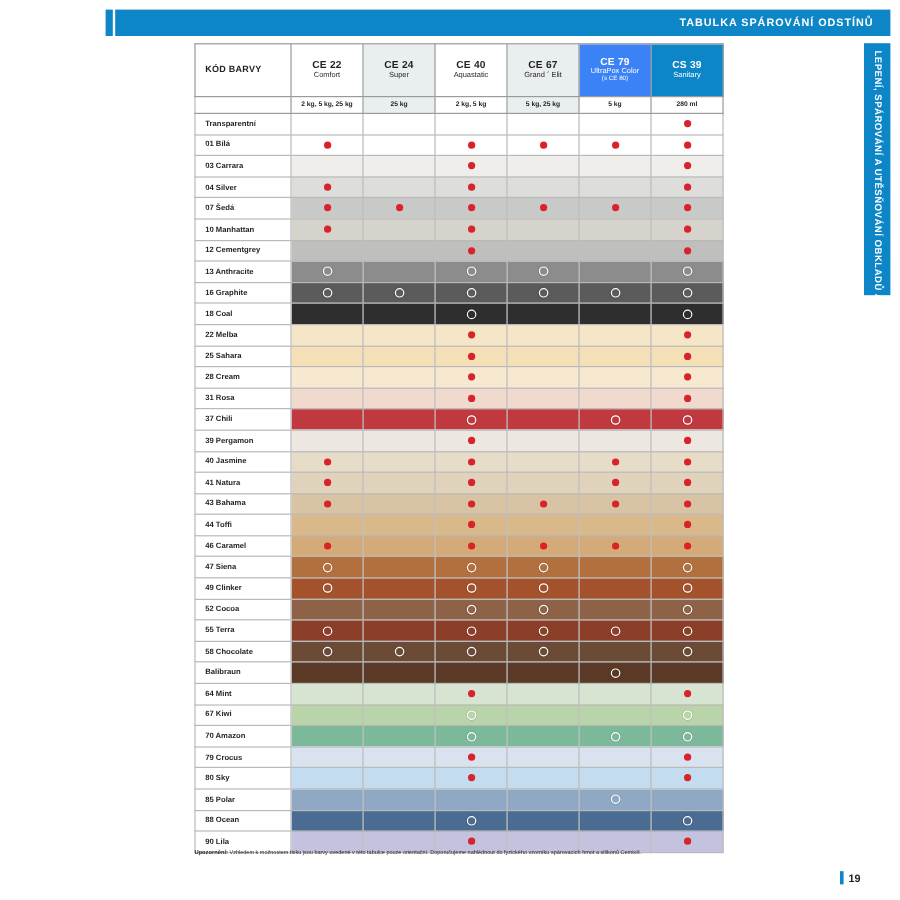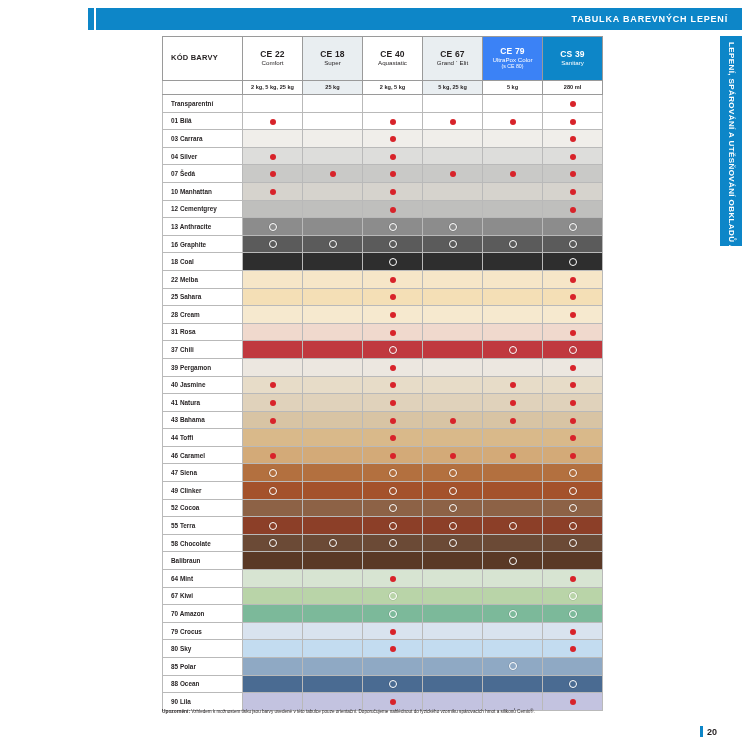--- a/index.html
+++ b/index.html
@@ -139,21 +139,21 @@
   }
   .pagenum{font-size:9px;}
 </style>
 </head>
 <body>
 
 <div class="page">
 
   <div class="topbar-left-tick"></div>
   <div class="topbar">
-    <span>TABULKA BAREVNÝCH LEPENÍ</span>
+    <span>TABULKA SPÁROVÁNÍ ODSTÍNŮ</span>
   </div>
 
   <div class="sidetab">
     <span>LEPENÍ, SPÁROVÁNÍ A UTĚSŇOVÁNÍ OBKLADŮ A DLAŽEB</span>
   </div>
 
   <div class="table-wrap">
     <table>
       <colgroup>
         <col class="c0">
@@ -166,21 +166,21 @@
       </colgroup>
       <thead>
         <tr>
           <th class="hdr-code">KÓD BARVY</th>
           <th class="hdr-prod" style="background: rgb(255, 255, 255);">
             <span class="pname">CE 22</span>
             <span class="psub">Comfort</span>
             <span class="psub2"></span>
           </th>
           <th class="hdr-prod" style="background: rgb(233, 238, 241);">
-            <span class="pname">CE 18</span>
+            <span class="pname">CE 24</span>
             <span class="psub">Super</span>
             <span class="psub2"></span>
           </th>
           <th class="hdr-prod" style="background: rgb(255, 255, 255);">
             <span class="pname">CE 40</span>
             <span class="psub">Aquastatic</span>
             <span class="psub2"></span>
           </th>
           <th class="hdr-prod" style="background: rgb(233, 238, 241);">
             <span class="pname">CE 67</span>
@@ -527,16 +527,16 @@
         </tbody>
     </table>
   </div>
 
   <div class="note">
     <b>Upozornění:</b><span> Vzhledem k možnostem tisku jsou barvy uvedené v této tabulce pouze orientační. Doporučujeme nahlédnout do fyzického vzorníku spárovacích hmot a silikonů Cemix®.</span>
   </div>
 
   <div class="footer">
     <span class="bluebar"></span>
-    <span class="pagenum">20</span>
+    <span class="pagenum">19</span>
   </div>
 
 </div>
 
 </body></html>

